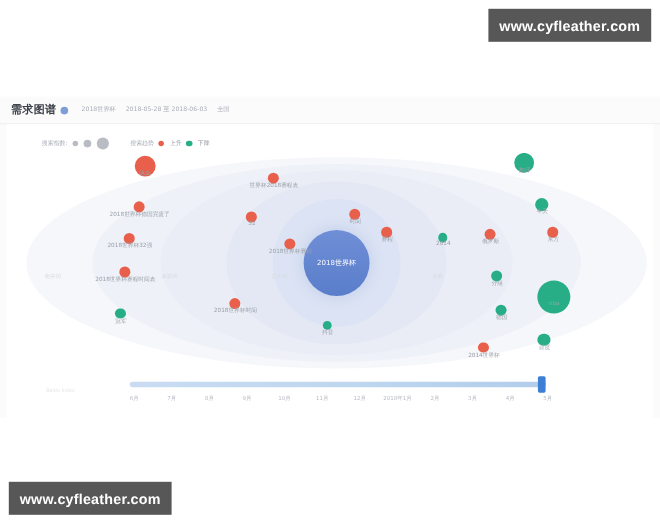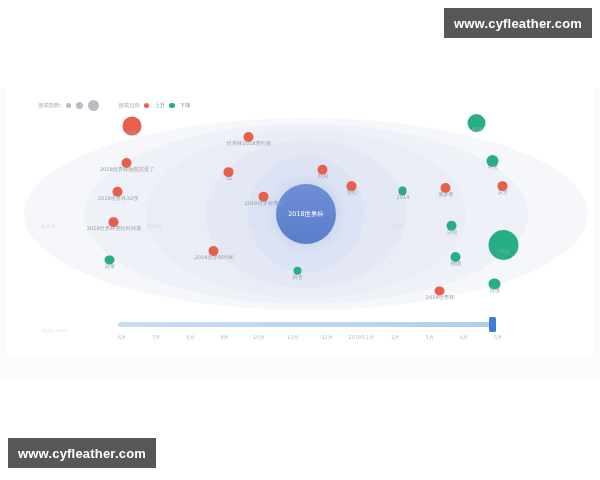--- a/index.html
+++ b/index.html
@@ -122,20 +122,29 @@
 </style>
 </head>
 <body>
 
 <div class="wm" id="wm-top">
   <span>www.cyfleather.com</span>
 </div>
 
 <div id="panel">
 
+  <div id="panel-header">
+    <span id="panel-title">需求图谱</span>
+    <span id="title-help"></span>
+    <div class="crumbs">
+      <span class="crumb">2018世界杯</span>
+      <span class="crumb">2018-05-28 至 2018-06-03</span>
+      <span class="crumb">全国</span>
+    </div>
+  </div>
 
   <div id="panel-body">
 
     <div id="legend">
       <div class="legend-group">
         <span class="legend-label">搜索指数:</span>
         <span class="sz sz1"></span>
         <span class="sz sz2"></span>
         <span class="sz sz3"></span>
       </div>

